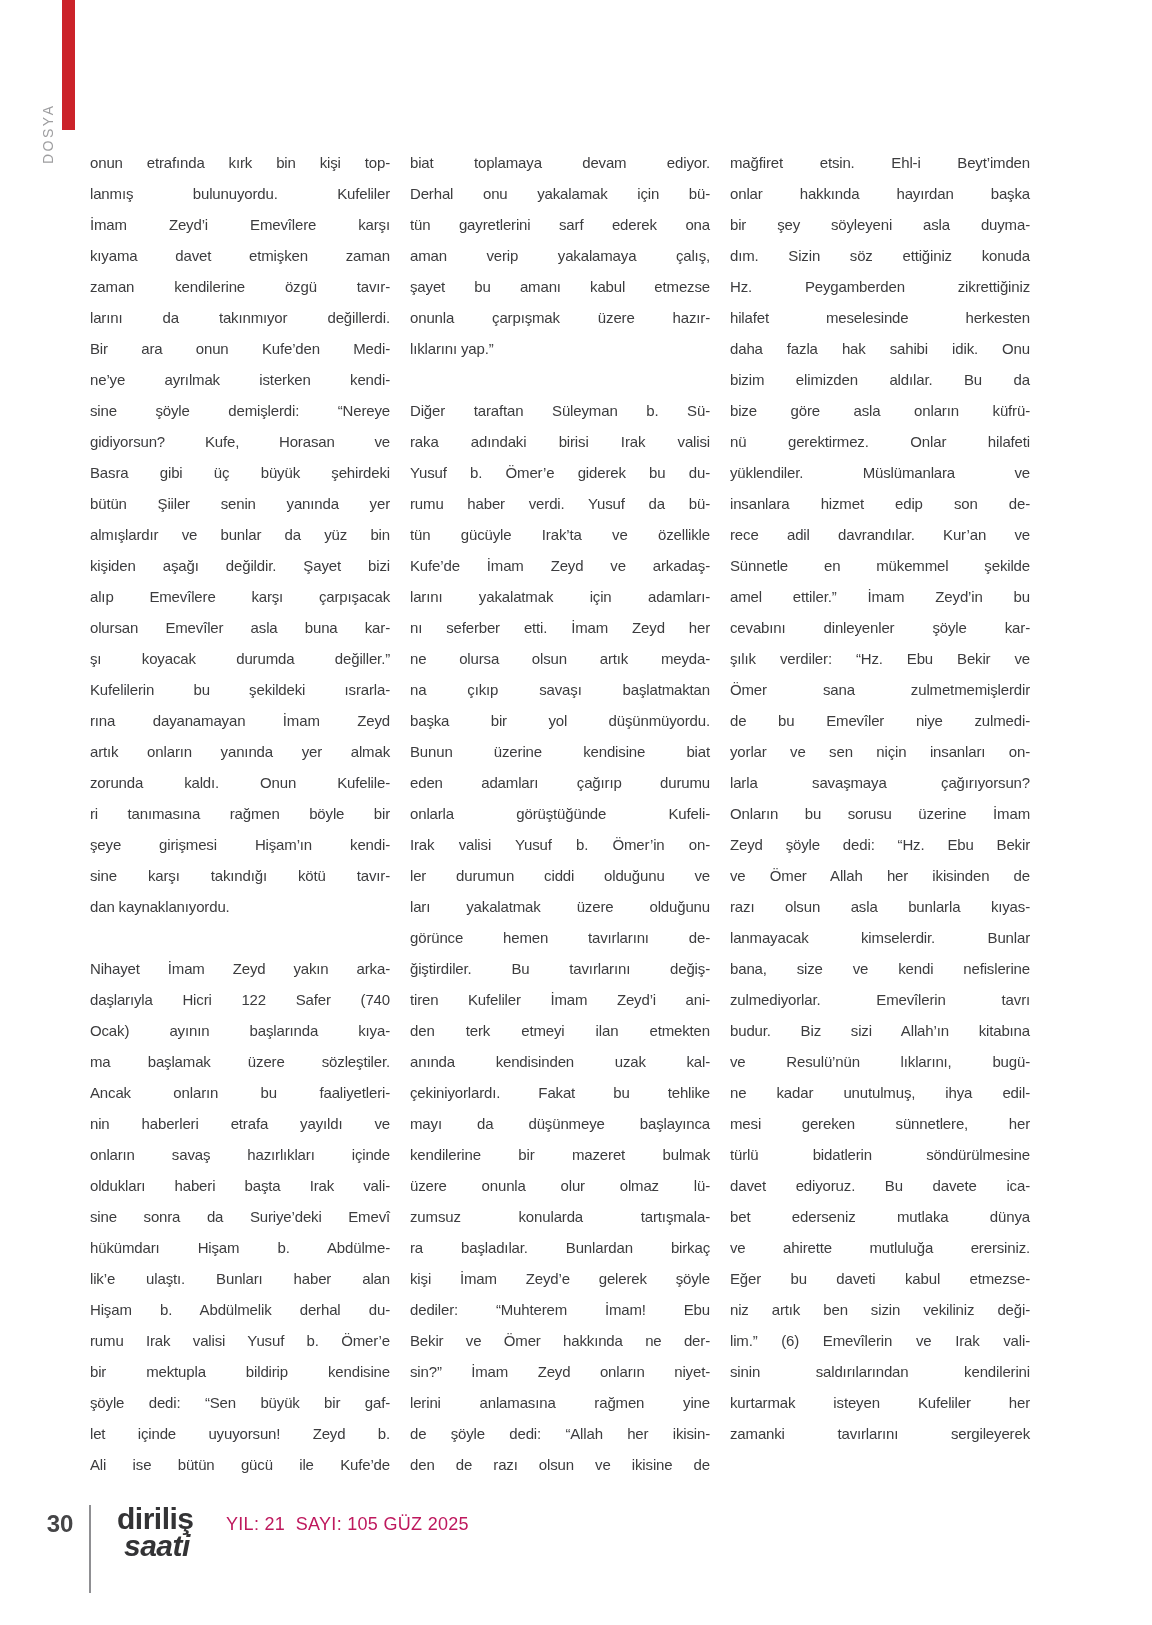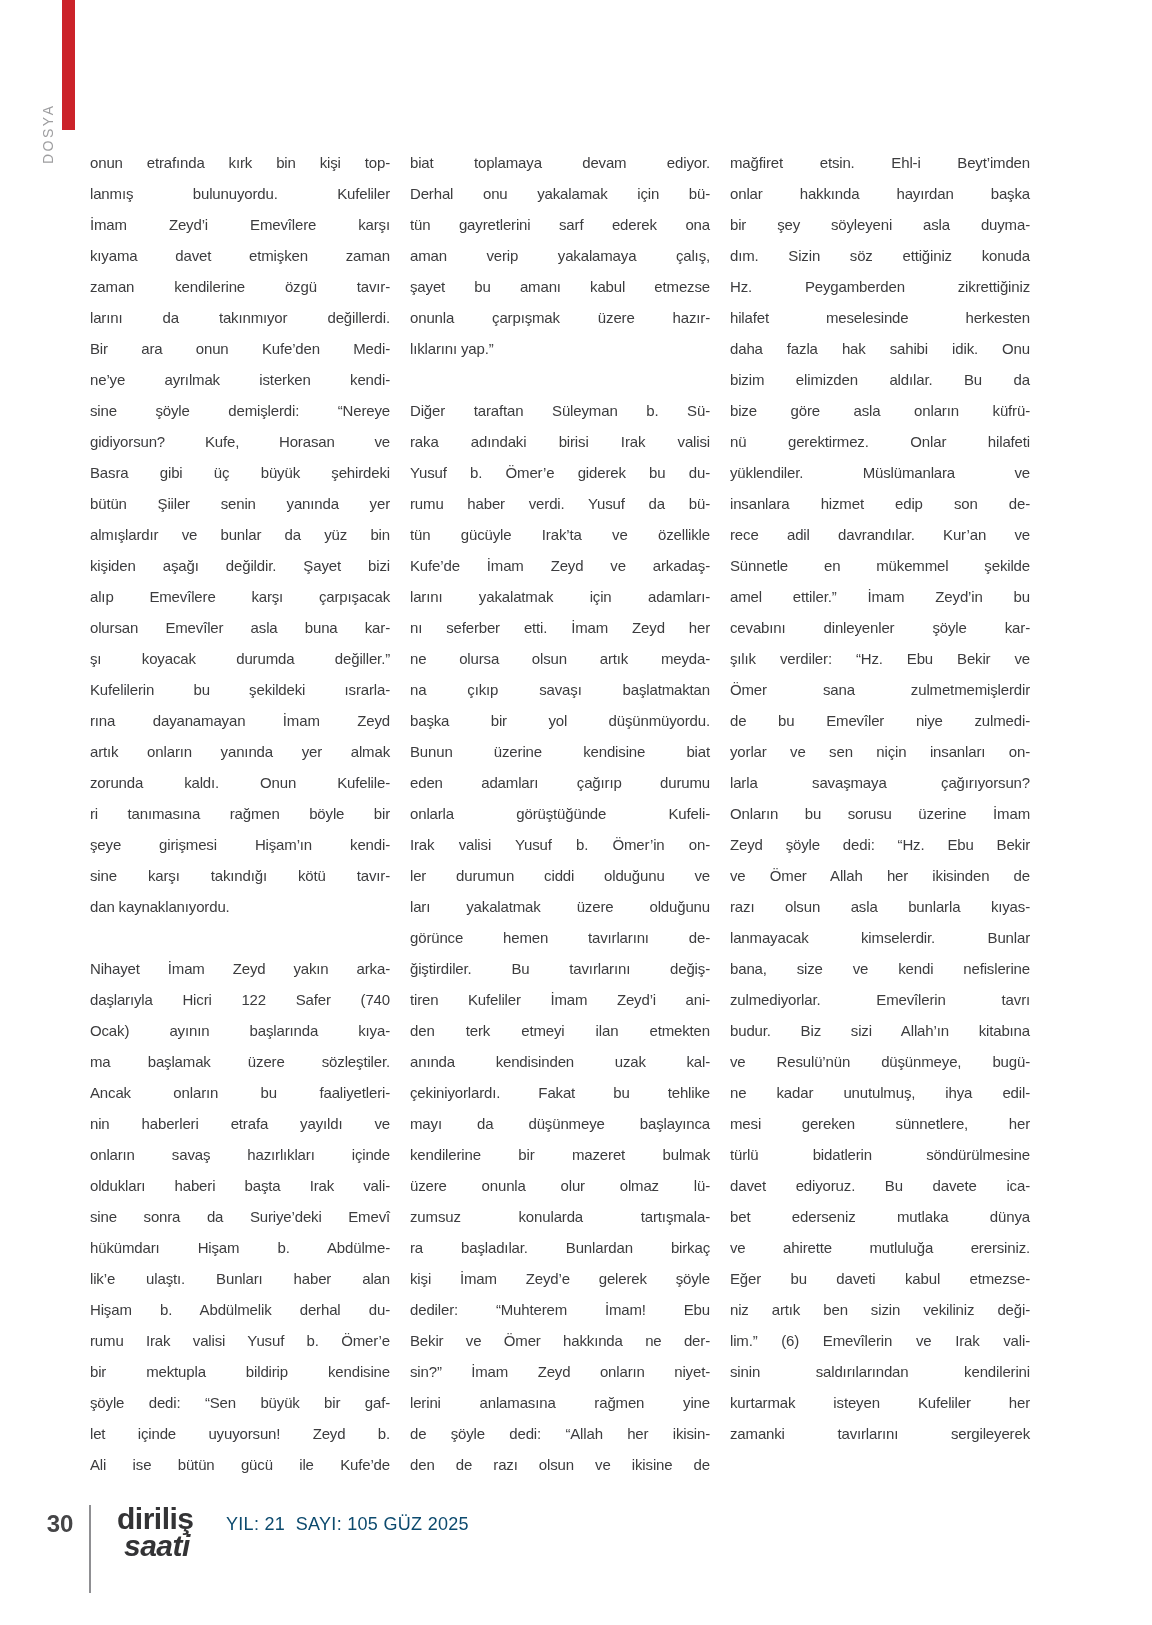--- a/index.html
+++ b/index.html
@@ -44,21 +44,21 @@
     background:#8f8f92;
   }
   #logo{
     position:absolute;left:117px;top:1505px;
     font-weight:bold;color:#333335;line-height:27px;font-size:30px;
     letter-spacing:-0.5px;
   }
   #logo .l2{margin-left:7px;font-style:italic;}
   #issue-info{
     position:absolute;left:226px;top:1514px;
-    font-size:18px;color:#0c4a6e;letter-spacing:0.3px;
+    font-size:18px;color:#be185d;letter-spacing:0.3px;
     white-space:pre;
   }
 </style>
 </head>
 <body>
 
 <div id="page">
 
   <div id="accent-bar" style="background: rgb(203, 34, 41);"></div>
 
@@ -184,21 +184,21 @@
         <div class="tline">yorlar ve sen niçin insanları on-</div>
         <div class="tline">larla savaşmaya çağırıyorsun?</div>
         <div class="tline">Onların bu sorusu üzerine İmam</div>
         <div class="tline">Zeyd şöyle dedi: “Hz. Ebu Bekir</div>
         <div class="tline">ve Ömer Allah her ikisinden de</div>
         <div class="tline">razı olsun asla bunlarla kıyas-</div>
         <div class="tline">lanmayacak kimselerdir. Bunlar</div>
         <div class="tline">bana, size ve kendi nefislerine</div>
         <div class="tline">zulmediyorlar. Emevîlerin tavrı</div>
         <div class="tline">budur. Biz sizi Allah’ın kitabına</div>
-        <div class="tline">ve Resulü’nün düşünmeye, bugü-</div>
+        <div class="tline">ve Resulü’nün lıklarını, bugü-</div>
         <div class="tline">ne kadar unutulmuş, ihya edil-</div>
         <div class="tline">mesi gereken sünnetlere, her</div>
         <div class="tline">türlü bidatlerin söndürülmesine</div>
         <div class="tline">davet ediyoruz. Bu davete ica-</div>
         <div class="tline">bet ederseniz mutlaka dünya</div>
         <div class="tline">ve ahirette mutluluğa erersiniz.</div>
         <div class="tline">Eğer bu daveti kabul etmezse-</div>
         <div class="tline">niz artık ben sizin vekiliniz deği-</div>
         <div class="tline">lim.” (6) Emevîlerin ve Irak vali-</div>
         <div class="tline">sinin saldırılarından kendilerini</div>

